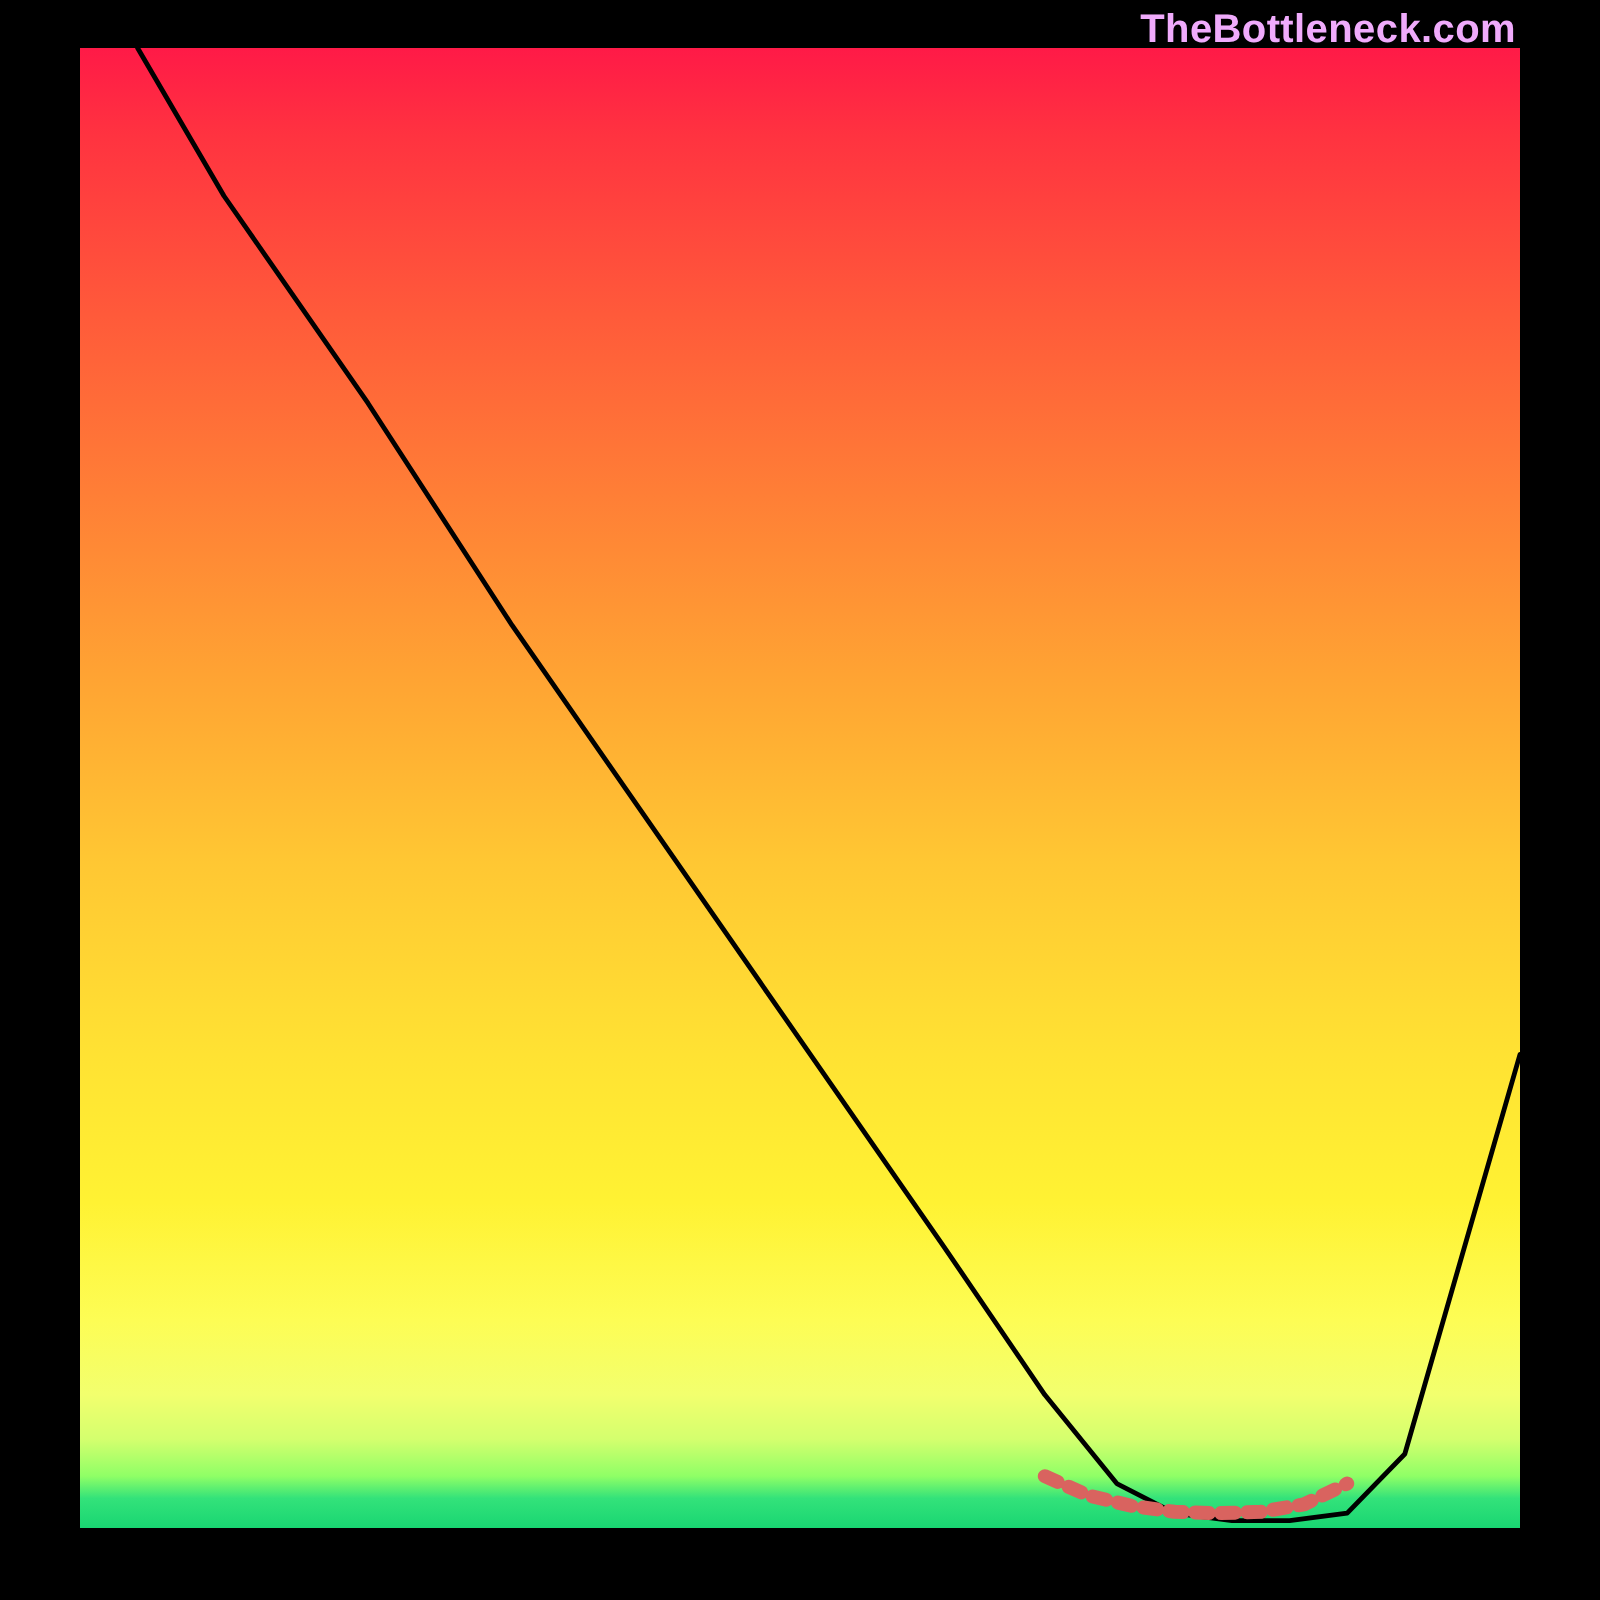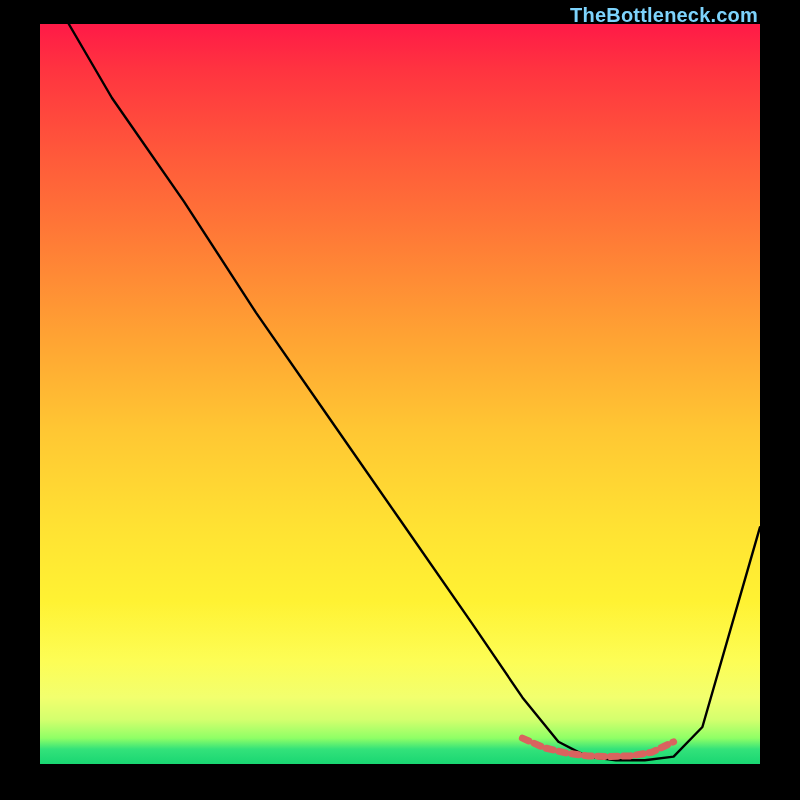--- a/index.html
+++ b/index.html
@@ -37,21 +37,21 @@
       #d4ff6e 94%,
       #8fff66 96.5%,
       #33e27a 98%,
       #19d672 100%
     );
   }
   .watermark {
     position: absolute;
     top: 4px;
     right: 42px;
-    color: #7dd3fc;
+    color: #f0abfc;
     font-size: 20px;
     font-weight: 600;
     letter-spacing: 0.2px;
     user-select: none;
   }
   svg.curve {
     position: absolute;
     left: 0;
     top: 0;
     width: 100%;

